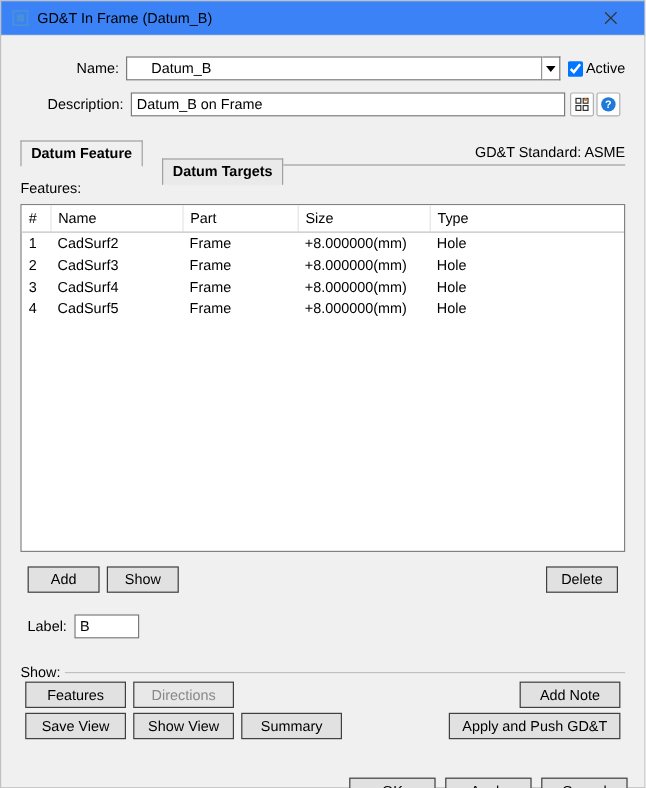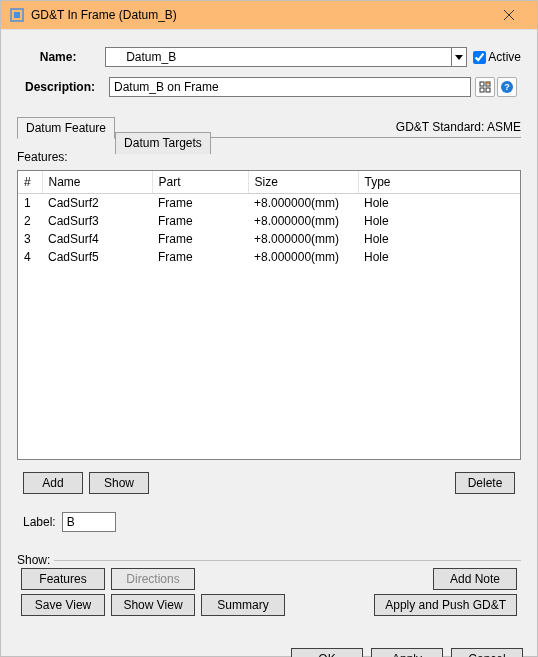--- a/index.html
+++ b/index.html
@@ -17,21 +17,21 @@
     width: 538px;
     height: 657px;
     border: 1px solid #c0c0c0;
     background: #f0f0f0;
     position: relative;
     display: flex;
     flex-direction: column;
   }
   .titlebar {
     height: 30px;
-    background: #fdba74;
+    background: #3b82f6;
     border-bottom: 1px solid #e0e0e0;
     display: flex;
     align-items: center;
     padding: 0 8px;
   }
   .titlebar .app-icon {
     width: 16px; height: 16px;
     margin-right: 6px;
     display: inline-flex; align-items: center; justify-content: center;
   }
@@ -50,38 +50,38 @@
   .content {
     flex: 1;
     padding: 16px;
     display: flex;
     flex-direction: column;
     gap: 4px;
     position: relative;
   }
 
   .form-row { display: flex; align-items: center; height: 22px; margin-bottom: 4px; }
-  .form-row .lbl { width: 92px; text-align: center; padding-right: 6px; font-weight: bold; }
+  .form-row .lbl { width: 92px; text-align: right; padding-right: 6px; }
   .form-row input[type="text"] {
     height: 20px; border: 1px solid #7a7a7a; background: #fff;
     font: inherit; padding: 0 4px;
   }
   #nameField { width: 362px; padding-left: 20px; }
   #descField { width: 362px; }
   .active-wrap { display: flex; align-items: center; margin-left: 6px; }
   .active-wrap input { margin: 0 2px 0 0; }
   .icon-btns { display: flex; gap: 2px; margin-left: 4px; }
   .small-icon {
     width: 20px; height: 20px; border: 1px solid #b0b0b0; background: #fdfdfd;
     display: flex; align-items: center; justify-content: center;
     border-radius: 2px;
   }
 
   .tab-standard-row { display: flex; align-items: flex-end; margin-top: 10px; }
-  .tabs { display: flex; gap: 0; }
+  .tabs { display: flex; gap: 16px; font-weight: bold; }
   .tab {
     border: 1px solid #a0a0a0;
     border-bottom: none;
     padding: 3px 8px;
     background: #f0f0f0;
     position: relative;
     top: 1px;
     cursor: default;
   }
   .tab.active { background: #f0f0f0; border-bottom: 1px solid #f0f0f0; z-index: 2; }

